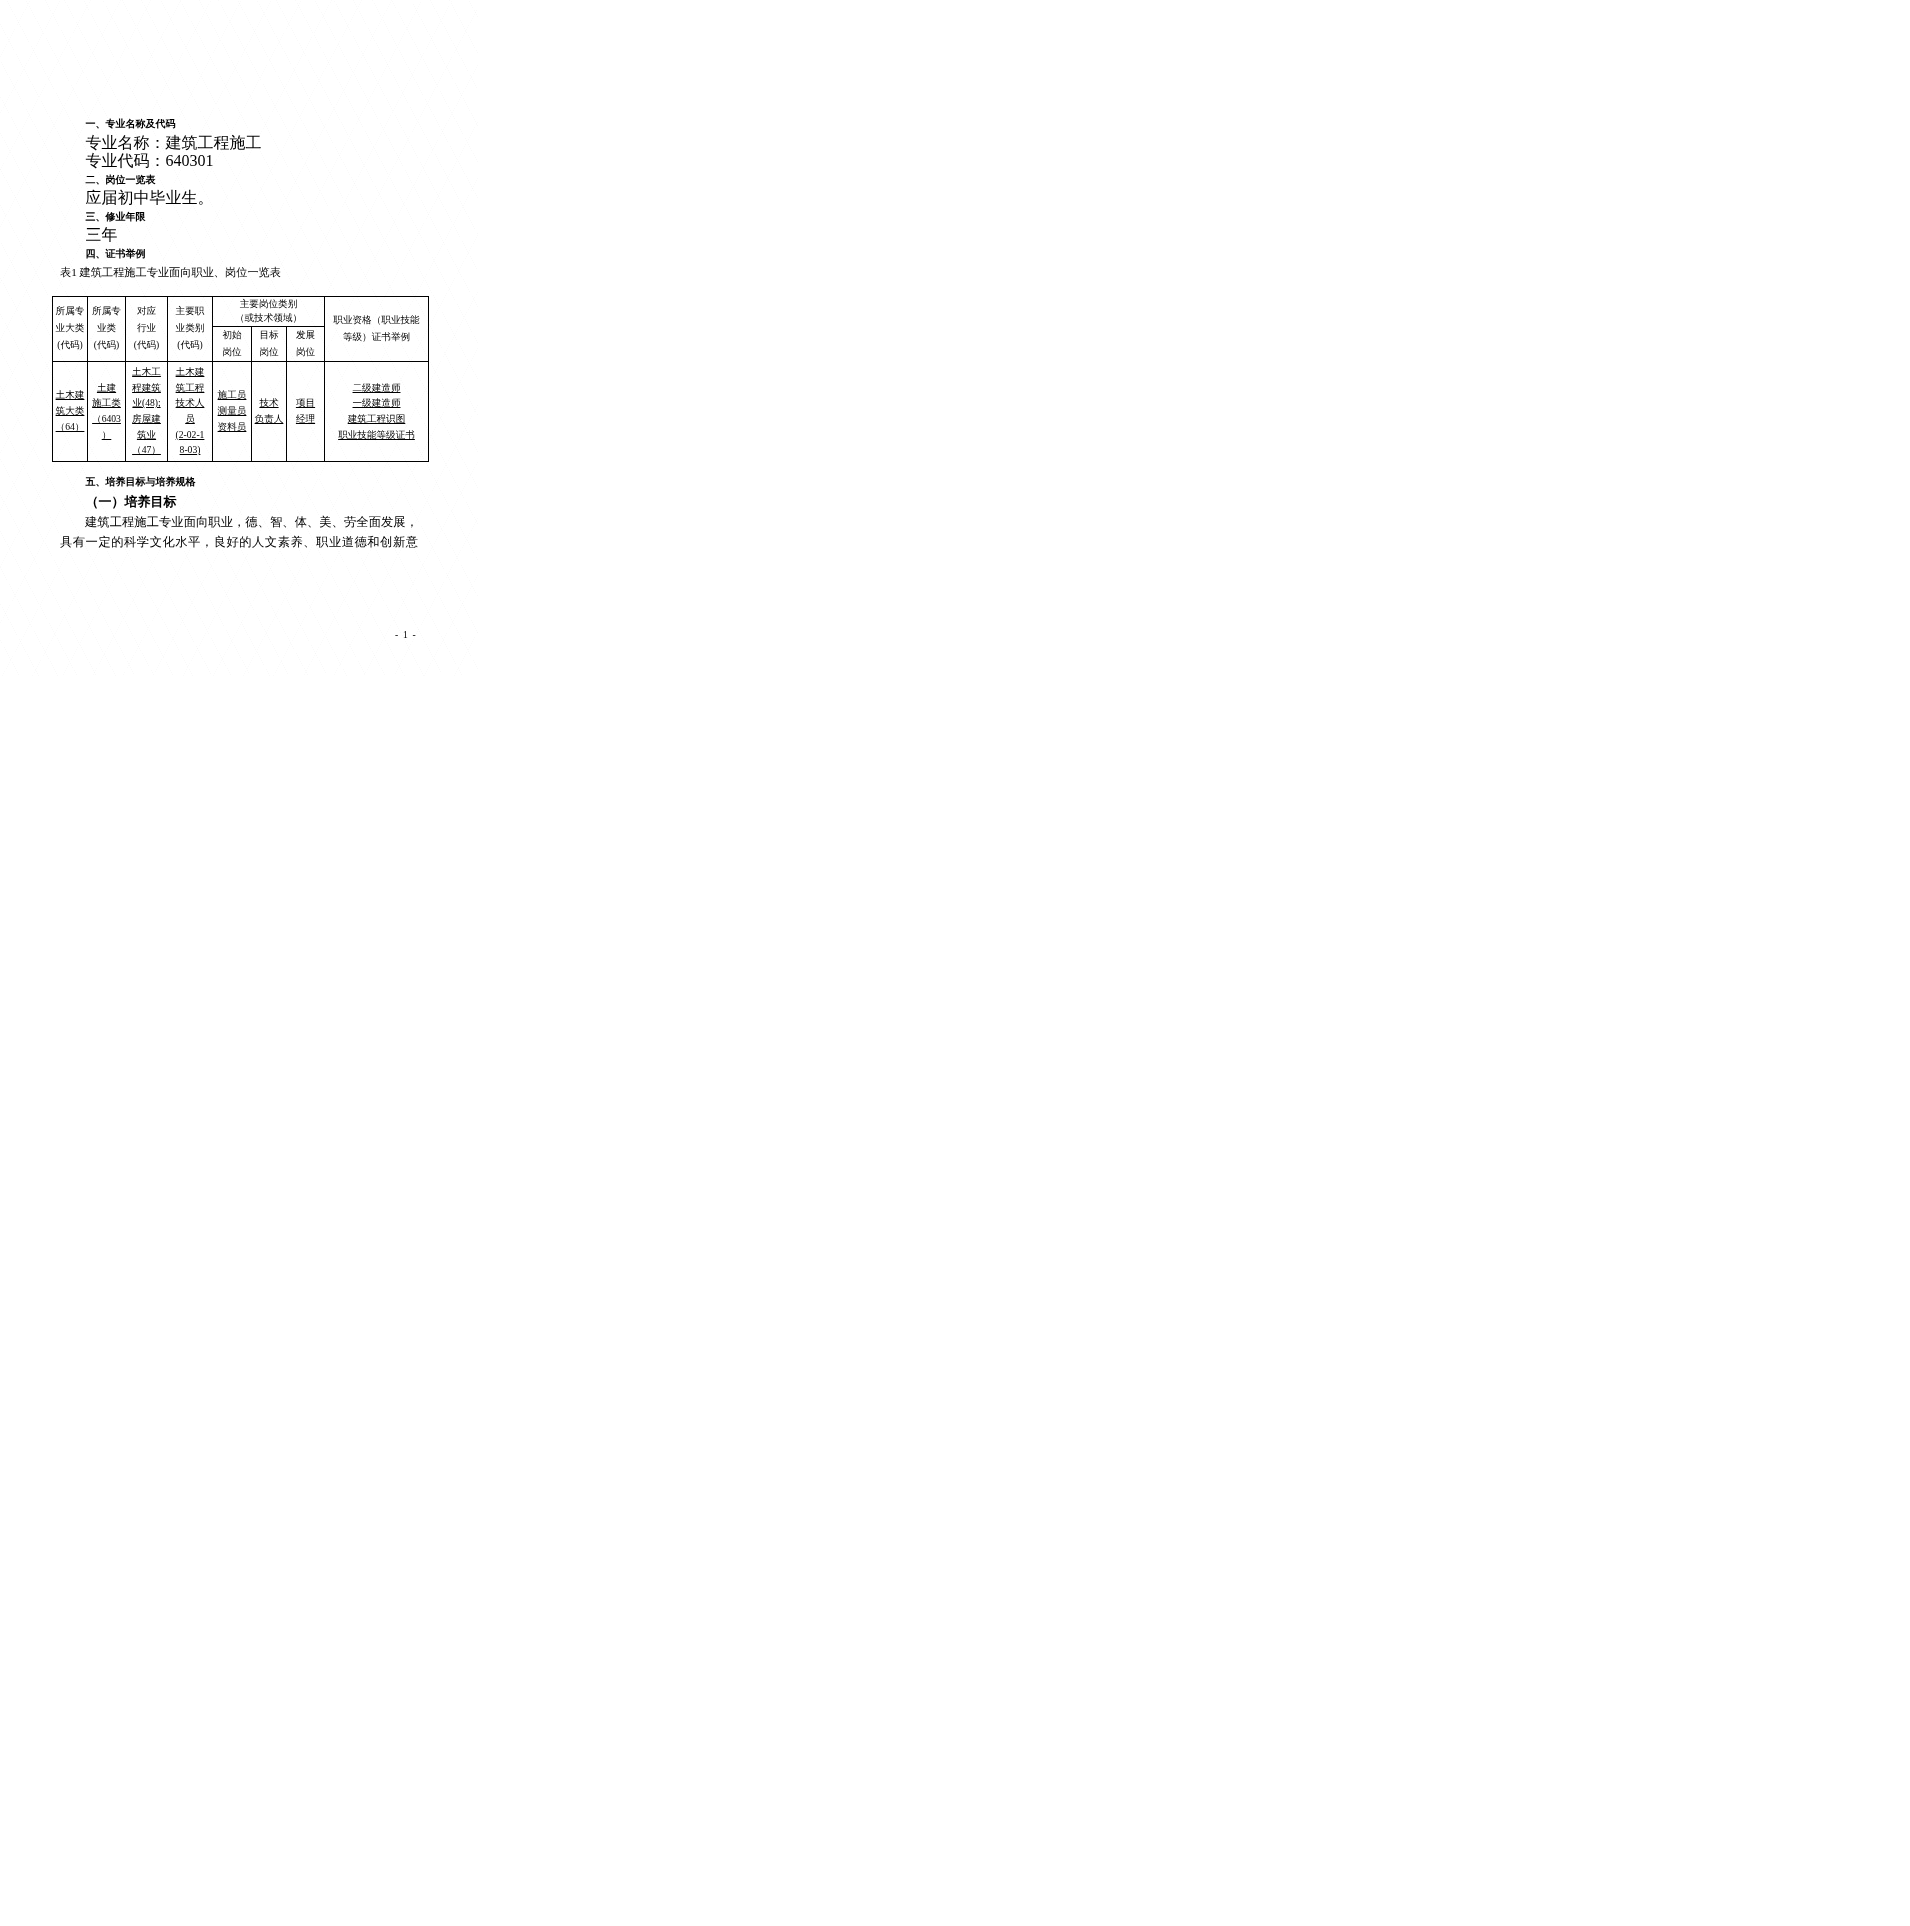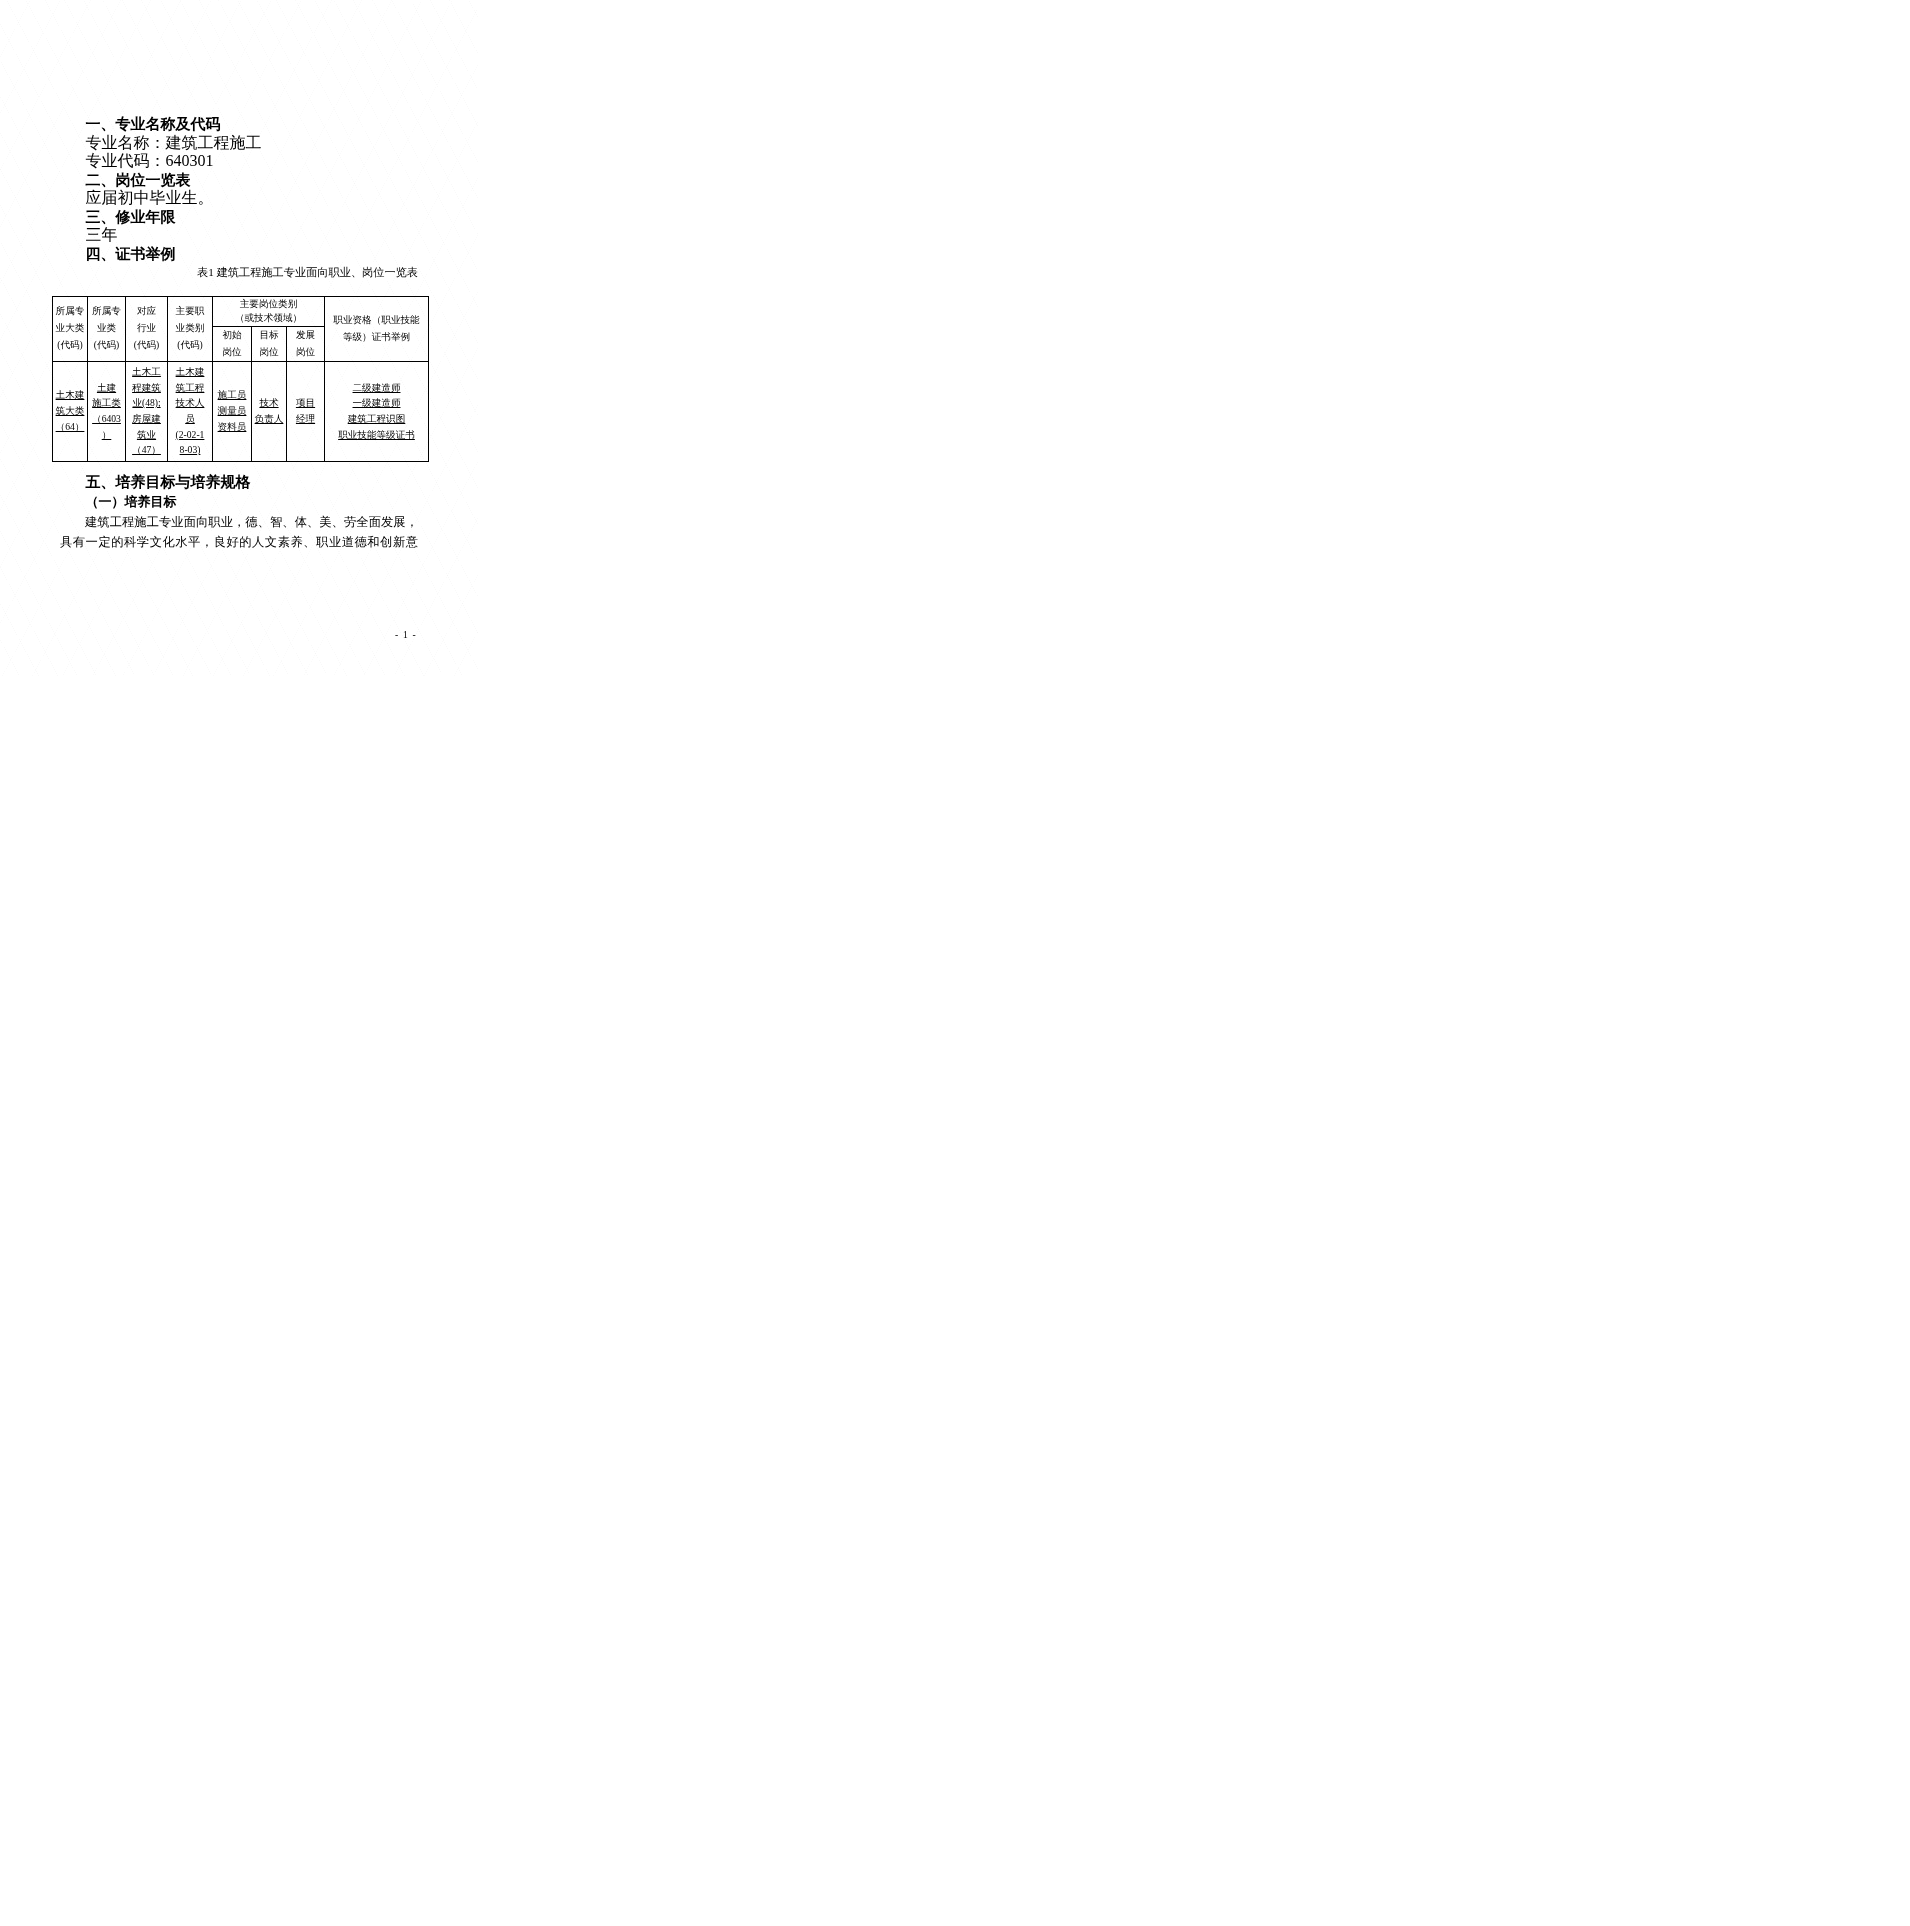--- a/index.html
+++ b/index.html
@@ -38,27 +38,27 @@
   .title-2 {
     font-size:17.7px; font-weight:700; line-height:22.3px; letter-spacing:0.8px;
     font-style:italic;
   }
   .title-3 { font-size:14.6px; font-weight:400; line-height:22.3px; letter-spacing:0.8px; }
 
   .main { margin-top:44px; padding:0 60px; font-size:12.7px; }
 
   .heading {
     font-family:"Liberation Sans","DejaVu Sans",sans-serif;
-    font-size:15px; font-weight:700;
+    font-size:10px; font-weight:700;
     line-height:18.5px; height:18.5px;
     text-indent:25.4px;
   }
   .body-line { font-size:16px; line-height:18.5px; height:18.5px; text-indent:25.4px; }
 
-  .caption { font-size:11.2px; line-height:18.5px; height:18.5px; text-align:right; }
+  .caption { font-size:11.2px; line-height:18.5px; height:18.5px; text-align:left; }
 
   table.t1 {
     border-collapse:collapse;
     table-layout:fixed;
     width:377px;
     margin:14px 0 0 -8px;
     border:1.5px solid #000;
   }
   table.t1 th, table.t1 td {
     border:0.8px solid #000;

